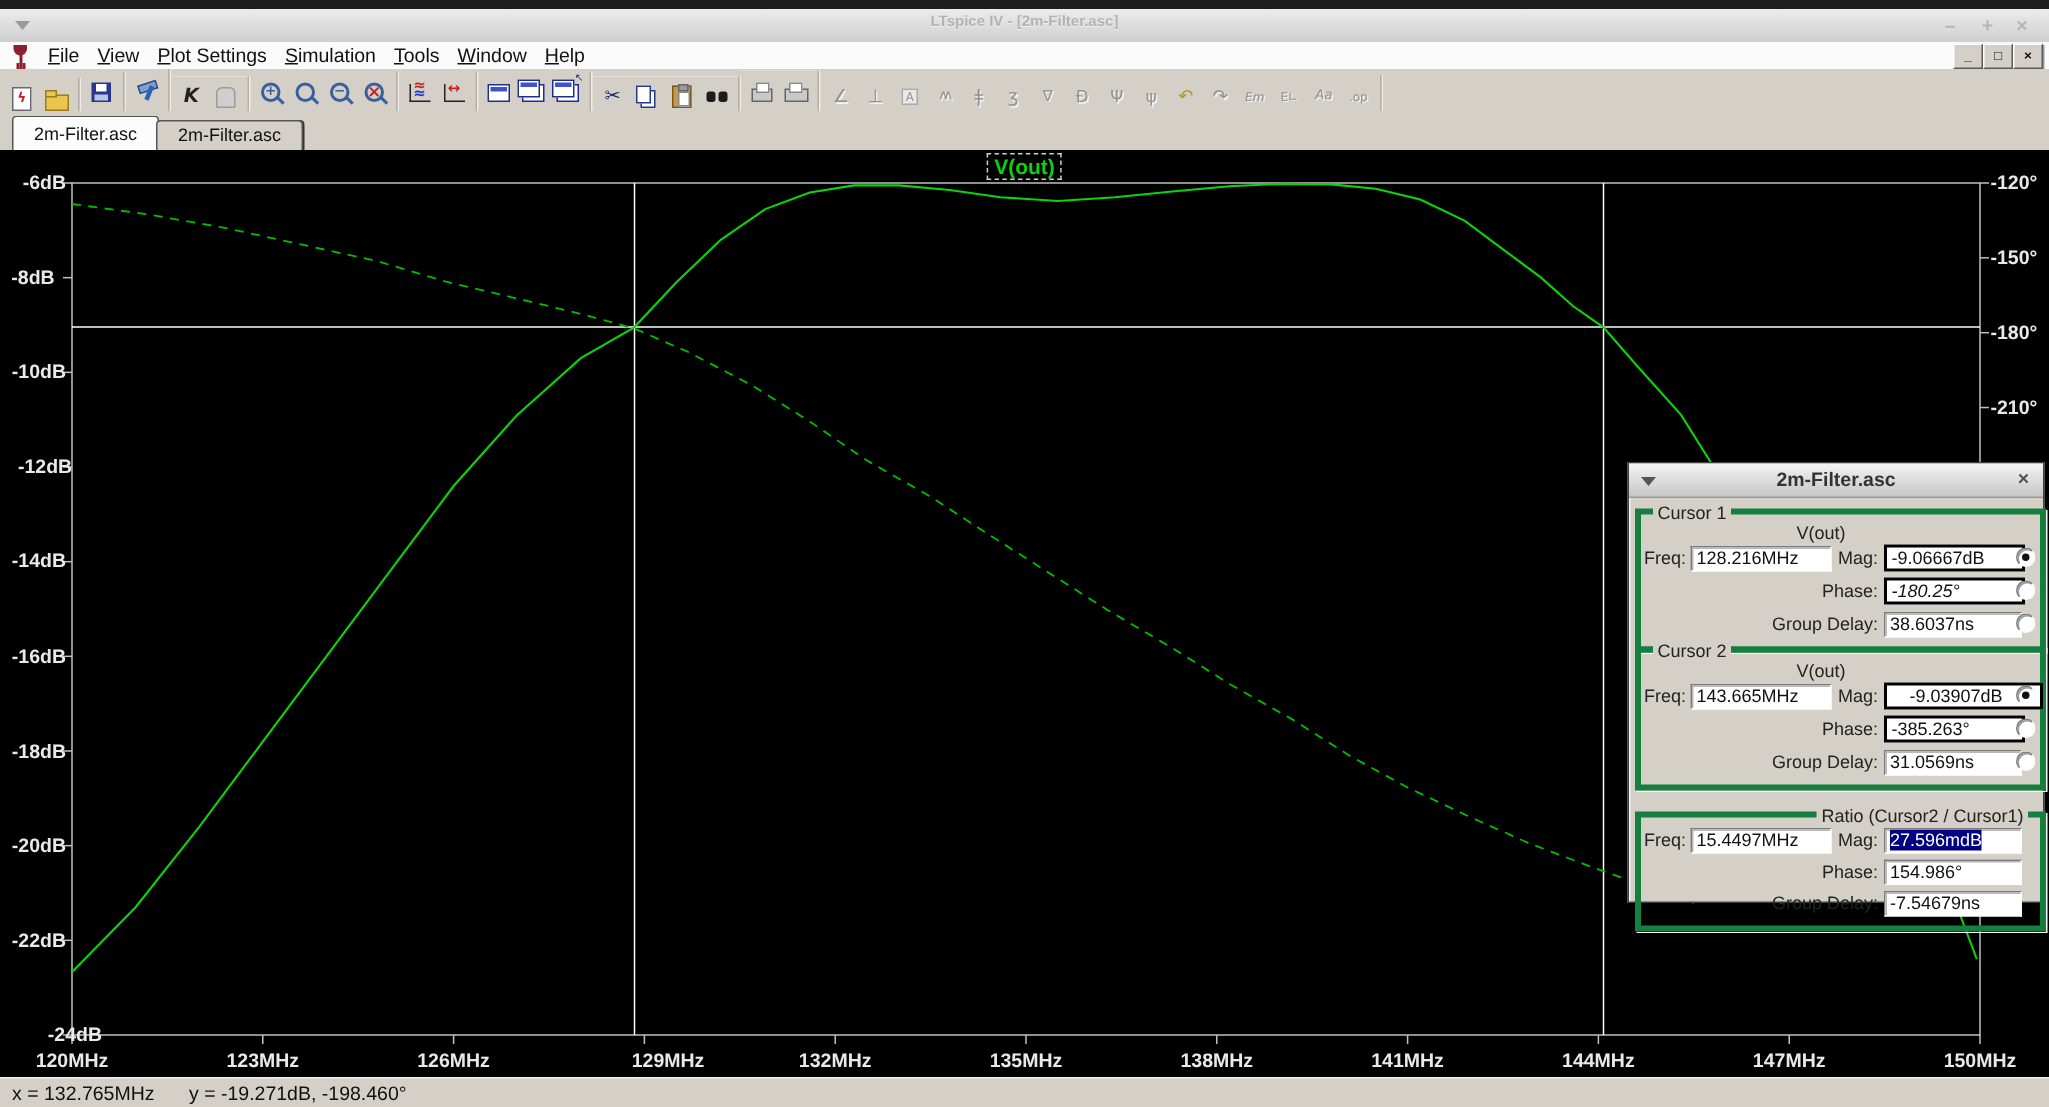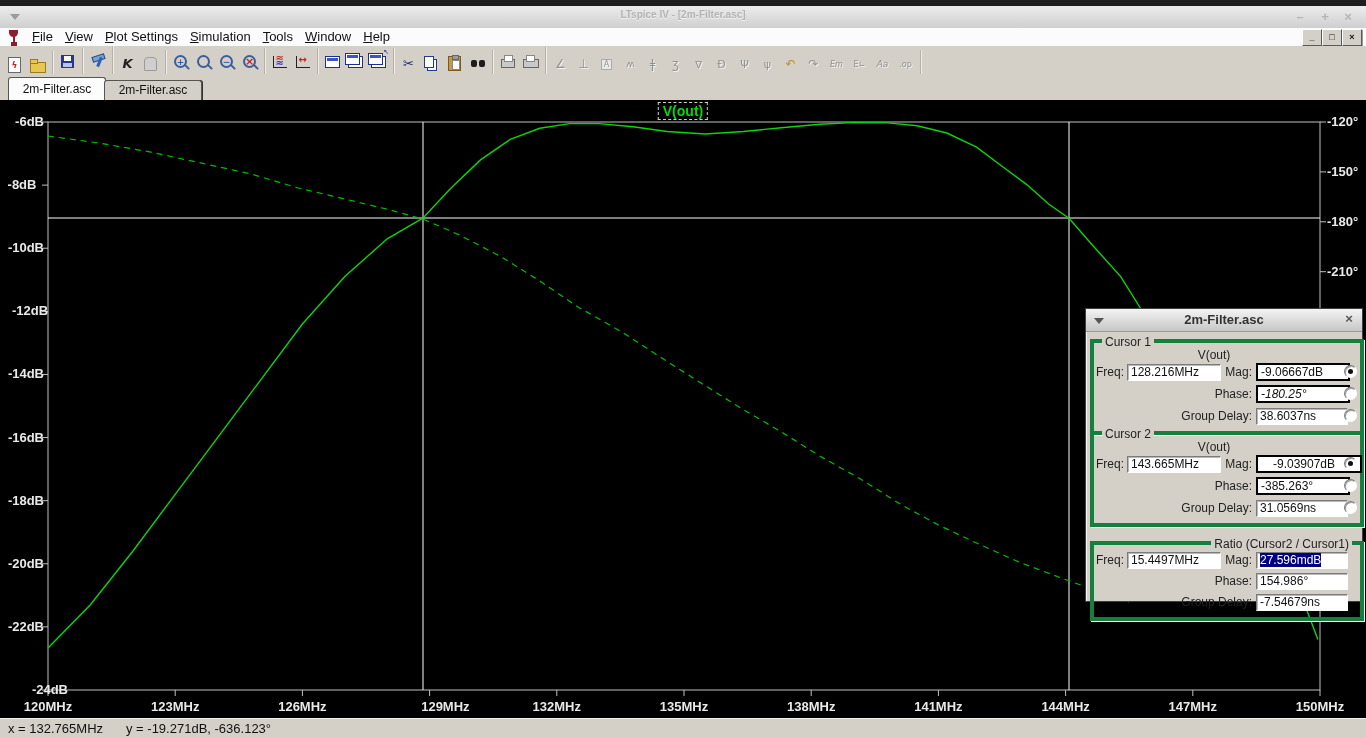--- a/index.html
+++ b/index.html
@@ -424,14 +424,14 @@
     <span class="field" style="left:162px;top:7px;width:84px;"><span class="hl">27.596mdB</span></span>
     <span class="dlbl" style="left:60px;top:27px;width:98px;">Phase:</span>
     <span class="field" style="left:162px;top:28px;width:84px;">154.986°</span>
     <span class="dlbl" style="left:60px;top:48px;width:98px;">Group Delay:</span>
     <span class="field" style="left:162px;top:49px;width:84px;">-7.54679ns</span>
   </div>
 </div>
 
 <div class="abs" id="statusbar">
   <span class="abs" id="status-x">x = 132.765MHz</span>
-  <span class="abs" id="status-y">y = -19.271dB, -636.123°</span>
+  <span class="abs" id="status-y">y = -19.271dB, -198.460°</span>
 </div>
 
 </body></html>

